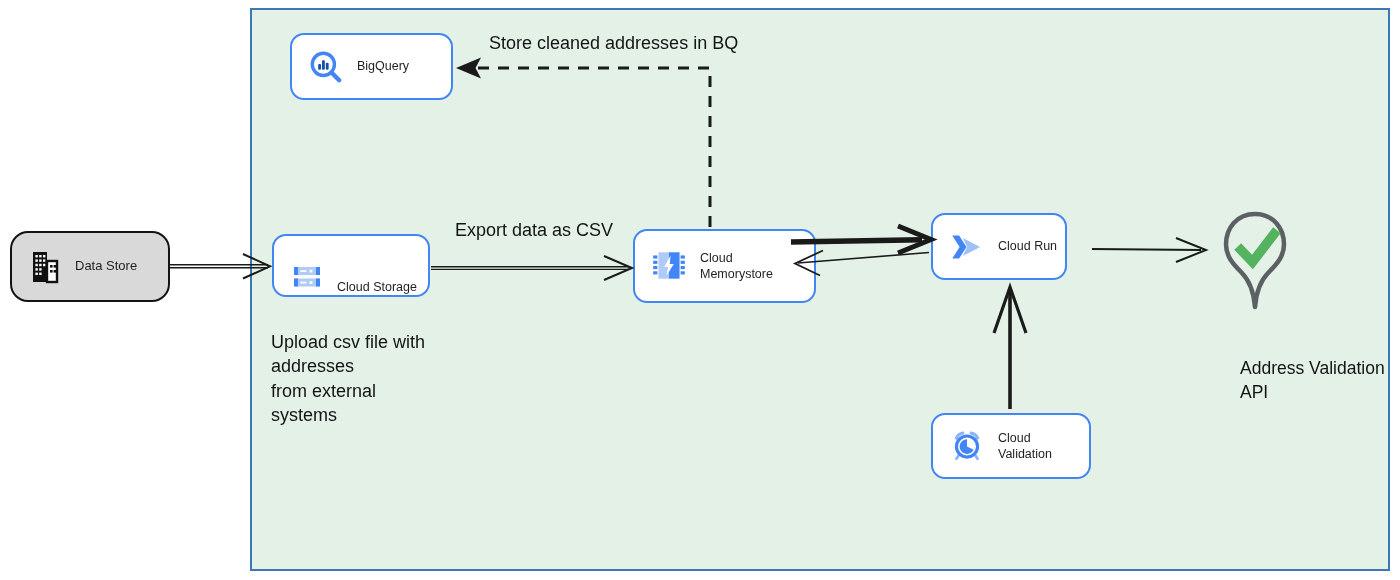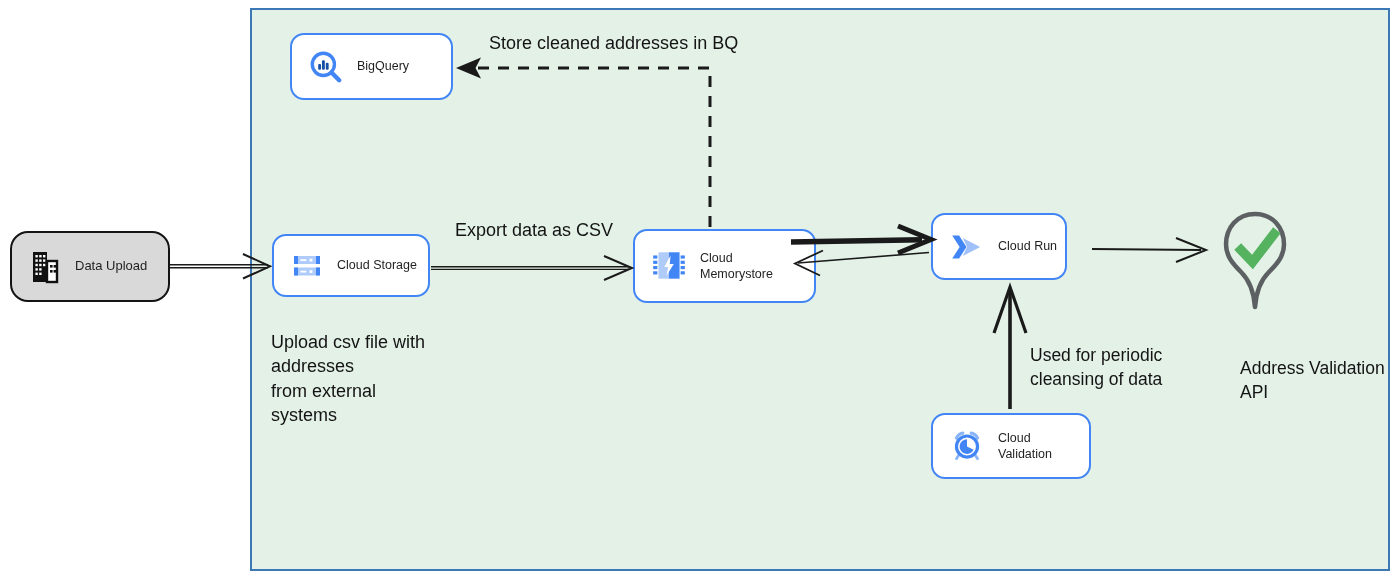--- a/index.html
+++ b/index.html
@@ -63,39 +63,39 @@
         </g>
         <rect x="20" y="12" width="10" height="21" fill="#fff" stroke="#111" stroke-width="2.4"></rect>
         <g fill="#111">
           <rect x="23" y="16" width="2.6" height="2.6"></rect>
             <rect x="26.6" y="16" width="2.6" height="2.6"></rect>
           <rect x="23" y="21" width="2.6" height="2.6"></rect>
             <rect x="26.6" y="21" width="2.6" height="2.6"></rect>
         </g>
       </svg>
     </span>
-    <span class="lbl">Data Upload</span>
+    <span class="lbl">Data Store</span>
   </div>
 
   <div class="node" style="left:290px; top:33px; width:163px; height:67px;">
     <span class="icon">
       <svg width="38" height="38" viewBox="0 0 36 36">
         <circle cx="15.5" cy="15.5" r="10.5" fill="#fff" stroke="#4285f4" stroke-width="3.2"></circle>
         <line x1="23.2" y1="23.2" x2="30.5" y2="30.5" stroke="#4285f4" stroke-width="4.2" stroke-linecap="round"></line>
         <g fill="#174ea6">
           <rect x="10.6" y="15.2" width="2.7" height="5.4" rx="1"></rect>
           <rect x="14.2" y="11.6" width="2.7" height="9" rx="1"></rect>
           <rect x="17.8" y="14" width="2.7" height="6.6" rx="1"></rect>
         </g>
       </svg>
     </span>
     <span class="lbl">BigQuery</span>
   </div>
 
-  <div class="node" style="left:272px; top:234px; width:158px; height:63px;">
+  <div class="node" style="left:272px; top:234px; width:158px; height:63px;align-items:flex-end;">
     <span class="icon">
       <svg width="36" height="36" viewBox="0 0 36 36">
         <g>
           <rect x="5" y="8" width="26" height="8" fill="#aecbfa" rx="1"></rect>
           <rect x="5" y="8" width="4" height="8" fill="#4285f4"></rect>
           <rect x="27" y="8" width="4" height="8" fill="#4285f4"></rect>
           <rect x="11.4" y="11.2" width="6" height="1.8" fill="#fff"></rect>
           <rect x="20.6" y="10.7" width="2.8" height="2.8" fill="#fff"></rect>
         </g>
         <g>
@@ -162,22 +162,20 @@
     </svg>
   </div>
   <div class="ann small" style="left:1240px; top:328px; width:148px;margin-top:29px;">Address Validation API</div>
 
   <div class="ann" style="left:455px; top:218px;">Export data as CSV</div>
   <div class="ann" style="left:489px; top:31px;">Store cleaned addresses in BQ</div>
   <div class="ann" style="left:271px; top:330px;">Upload csv file with
 addresses
 from external
 systems</div>
-  <div class="ann small" style="left:1030px; top:344px;">Used for periodic
-cleansing of data</div>
 
   <svg class="arrow-layer">
     <g stroke="#1a1a1a" fill="none">
 
       <g>
         <line x1="170" y1="264.8" x2="268" y2="264.8" stroke-width="1.4"></line>
         <line x1="170" y1="267.8" x2="268" y2="267.8" stroke-width="1.4"></line>
         <path d="M243,254 L270,266.3 L243,278.5" stroke-width="2"></path>
       </g>
 

